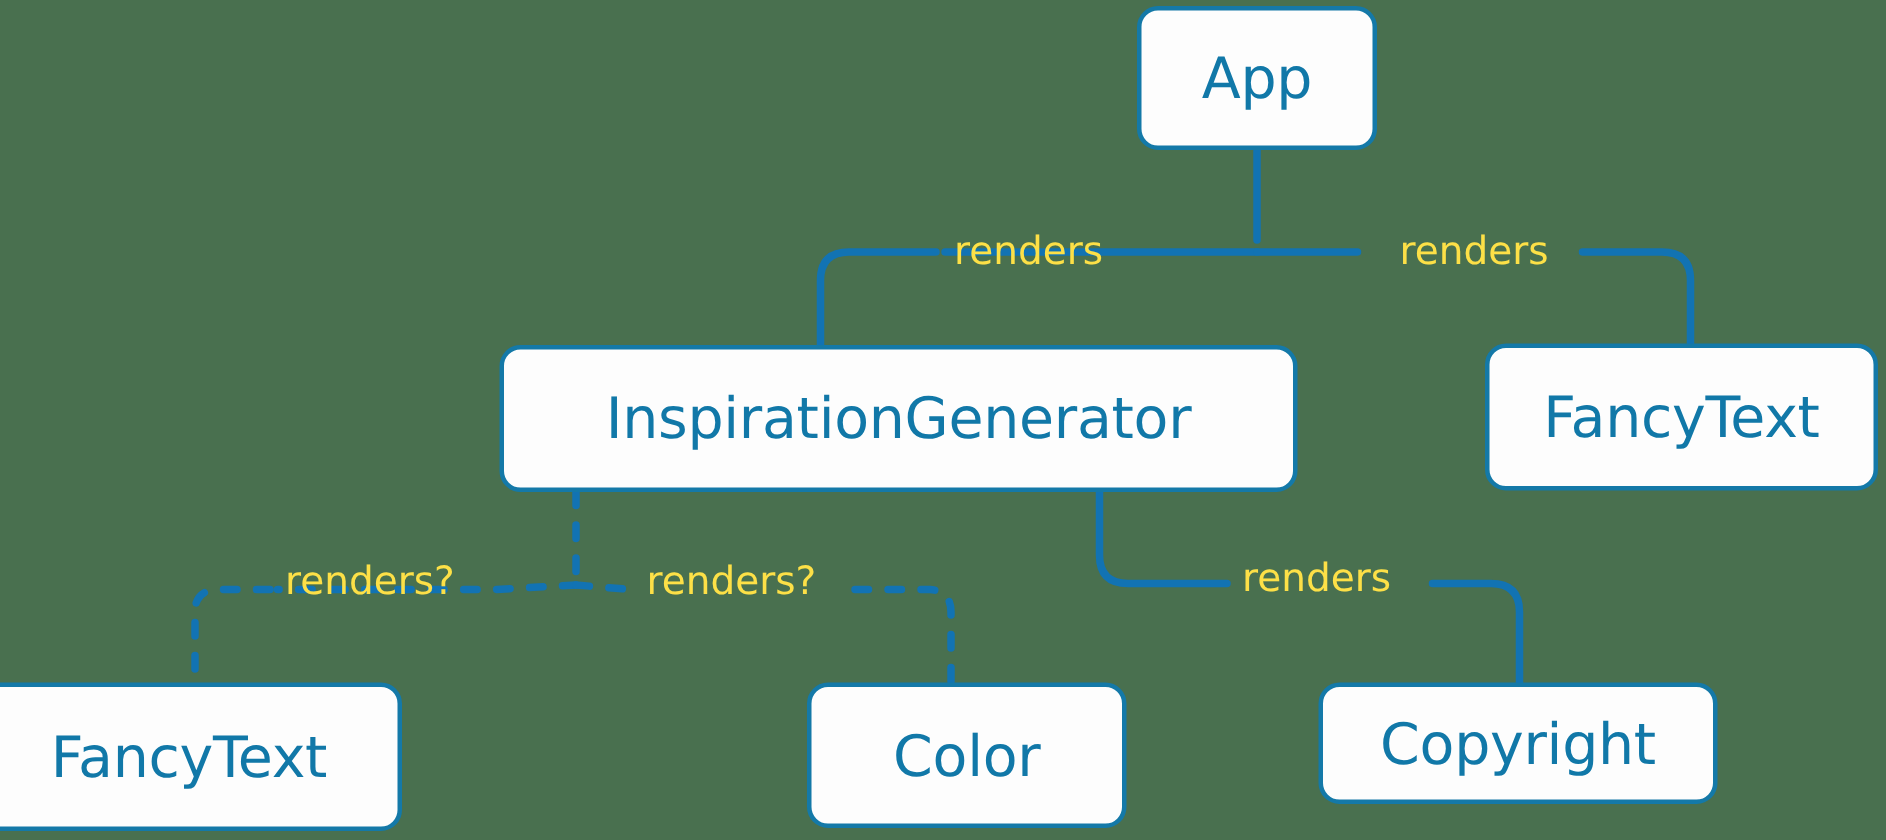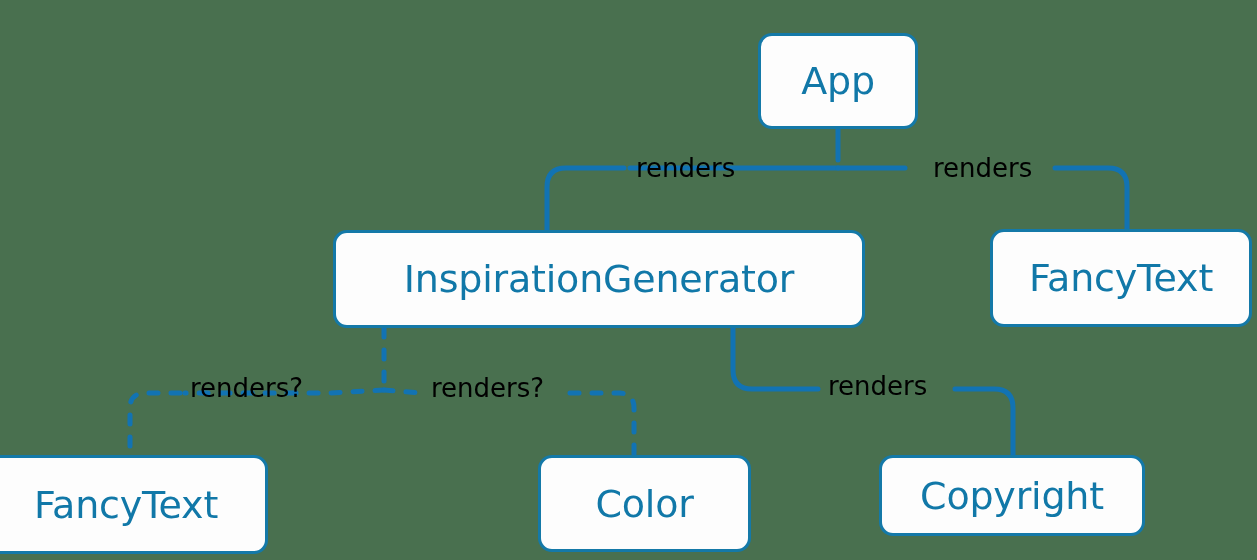--- a/index.html
+++ b/index.html
@@ -37,30 +37,30 @@
     z-index: 3;
   }
   .node-label {
     color: #1178a8;
     font-size: 38px;
     font-weight: 400;
     letter-spacing: -0.2px;
     white-space: nowrap;
     line-height: 1;
   }
-  .node-app        { left: 758px;  top: 4px;   width: 160px; height: 96px; margin-top: 29px; }
+  .node-app        { left: 758px;  top: 4px;   width: 160px; height: 96px; }
   .node-inspgen    { left: 333px;  top: 230px; width: 532px; height: 98px; }
   .node-fancy-r    { left: 990px;  top: 229px; width: 262px; height: 98px; }
   .node-fancy-bl   { left: -16px;  top: 455px; width: 284px; height: 99px; }
   .node-color      { left: 538px;  top: 455px; width: 213px; height: 97px; }
   .node-copyright  { left: 879px;  top: 455px; width: 266px; height: 81px; justify-content: center; }
 
   .edge-label {
     position: absolute;
-    color: #000000;
+    color: #fde047;
     font-size: 26px;
     font-weight: 500;
     white-space: nowrap;
     z-index: 2;
     line-height: 1;
   }
   .lbl-renders-left   { left: 636px; top: 155px; }
   .lbl-renders-right  { left: 933px; top: 155px; }
   .lbl-renders-copy   { left: 828px; top: 373px; }
   .lbl-renders-q1     { left: 190px; top: 375px; }

